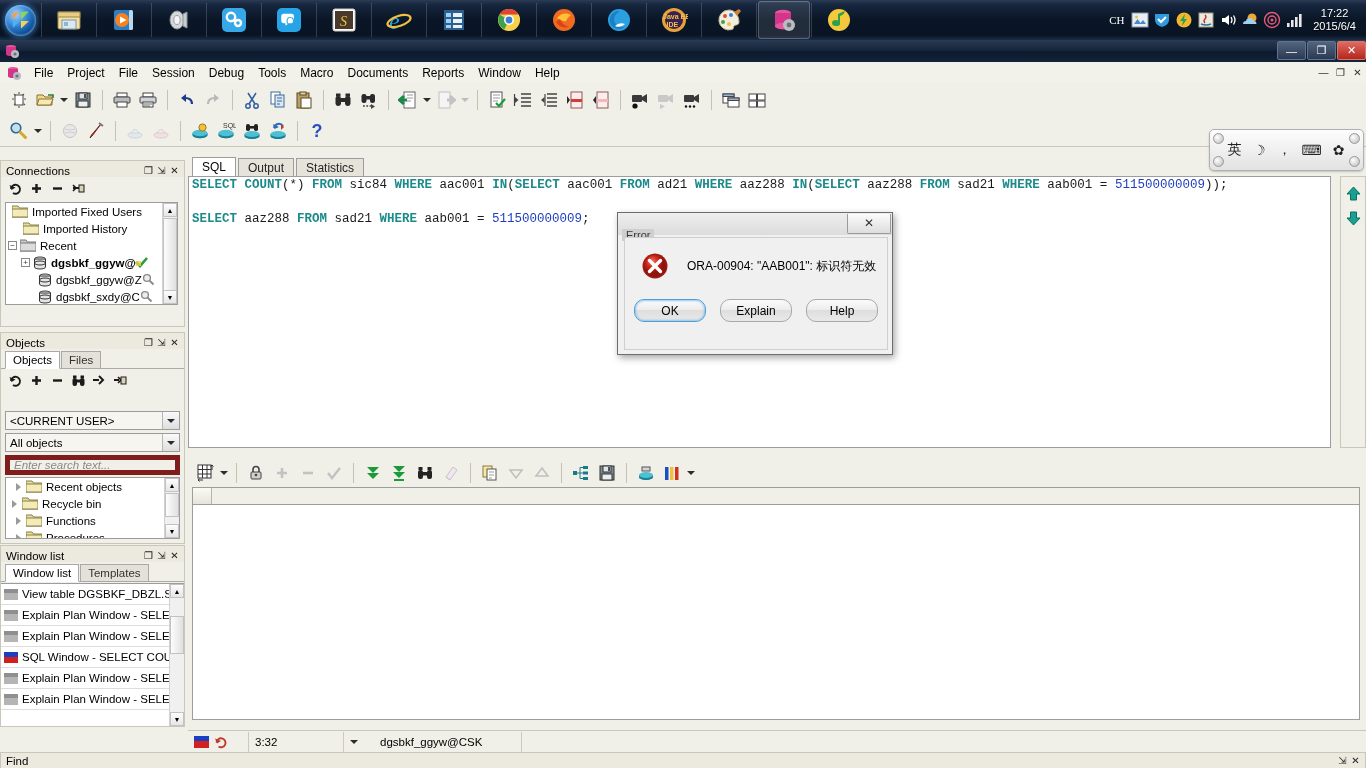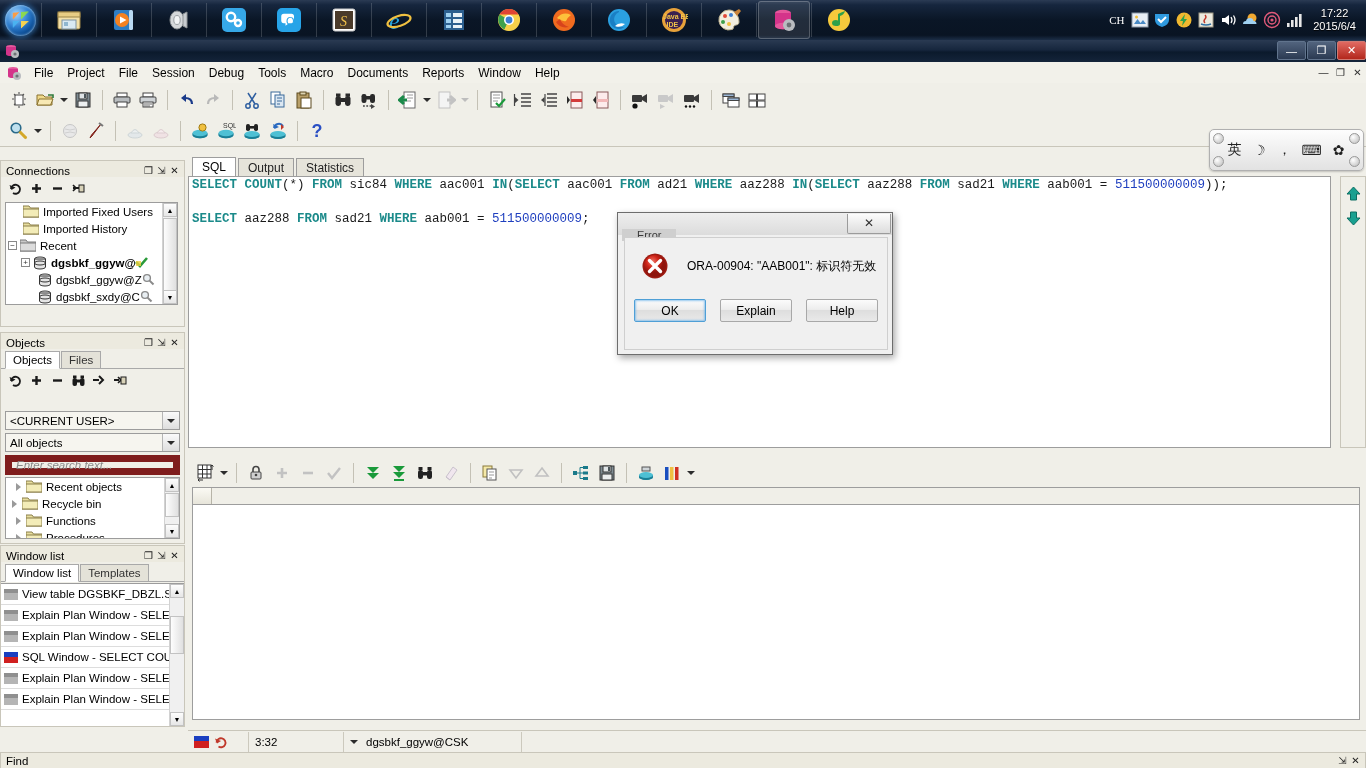--- a/index.html
+++ b/index.html
@@ -123,21 +123,21 @@
     border:1px solid #a9a9a9;border-bottom:none;background:#e4e2d8;color:#333;margin-right:1px;
     box-sizing:border-box;
   }
   .ptab.active{background:#fff;color:#000;height:18px;border-bottom:1px solid #fff;position:relative;top:1px;}
 
   .combo{
     height:19px;background:linear-gradient(to bottom,#fbfbfb,#eceaе0);background:#f6f5ef;
     border:1px solid #9c9c9c;display:flex;align-items:center;padding-left:4px;font-size:11.5px;box-sizing:border-box;
   }
   .combo .cbar{margin-left:auto;width:16px;height:17px;display:flex;align-items:center;justify-content:center;background:linear-gradient(to bottom,#fafafa,#dedede);border-left:1px solid #b5b5b5;}
-  .searchbox{height:20px;background:#f0efe8;border:7px solid #7f1d1d;display:flex;align-items:center;padding-left:4px;font-size:11.5px;color:#8a8a8a;font-style:italic;box-sizing:border-box;}
+  .searchbox{height:20px;background:#f0efe8;border:5px solid #7f1d1d;display:flex;align-items:center;padding-left:4px;font-size:11.5px;color:#8a8a8a;font-style:italic;box-sizing:border-box;}
 
   
   #sqlpane{position:absolute;left:188px;top:116px;width:1178px;height:295px;}
   #sqltabs{height:20px;display:flex;align-items:flex-end;padding-left:4px;}
   .stab{
     height:18px;padding:0 9px;font-size:12px;display:flex;align-items:center;
     border:1px solid #9d9d9d;border-bottom:none;background:#e6e4da;color:#222;margin-right:2px;box-sizing:border-box;
   }
   .stab.active{background:#fff;color:#000;height:19px;}
   #editor{
@@ -188,35 +188,35 @@
   #ime .ibtn{font-size:14px;color:#222;display:flex;align-items:center;justify-content:center;min-width:16px;height:20px;}
 
   
   #dlg{
     position:absolute;left:617px;top:172px;width:276px;height:143px;
     background:#f0f0f0;border:1px solid #6d6d6d;box-sizing:border-box;
     box-shadow:2px 3px 7px rgba(0,0,0,.35);
   }
   #dlgtitle{height:22px;display:flex;align-items:center;padding-left:4px;
     background:linear-gradient(to bottom,#eeeeee,#dcdcdc);}
-  #dlgtitle .dtxt{font-size:11px;color:#3a3a3a;background:#cfcfcf;padding:0 15px;margin-top:21px;}
+  #dlgtitle .dtxt{font-size:11px;color:#3a3a3a;background:#cfcfcf;padding:0 4px;margin-top:21px;}
   #dlgclose{
     margin-left:auto;width:44px;height:20px;margin-right:1px;margin-top:-1px;
     background:linear-gradient(to bottom,#fcfcfc,#dddddd);border:1px solid #9b9b9b;border-top:none;
     display:flex;align-items:center;justify-content:center;font-size:12px;color:#333;box-sizing:border-box;border-radius:0 0 2px 2px;
   }
   #dlgbody{position:absolute;left:6px;top:24px;width:264px;height:113px;border:1px solid #cfcfcf;background:#f0f0f0;box-sizing:border-box;}
   #dlgmsgrow{display:flex;align-items:center;padding:14px 0 0 16px;}
   .erricon{width:28px;height:28px;flex:none;}
   #dlgmsg{font-size:12px;color:#000;margin-left:18px;}
   #dlgbtns{display:flex;justify-content:center;gap:14px;margin-top:19px;}
   .dbtn{
     width:72px;height:23px;font-size:12px;color:#000;
     background:linear-gradient(to bottom,#fbfbfb,#ededed 45%,#dedede 50%,#e9e9e9);
-    border:1px solid #a8a8a8;border-radius:2px;display:flex;align-items:center;justify-content:center;box-sizing:border-box;
+    border:1px solid #a8a8a8;border-radius:10px;display:flex;align-items:center;justify-content:center;box-sizing:border-box;
   }
   .dbtn.default{border:1px solid #4f9fd6;box-shadow:0 0 2px 1px rgba(110,180,235,.7) inset;}
 </style>
 </head>
 <body>
 
 <div id="taskbar">
   <div class="tb-start">
       <div class="orb"></div>
     </div>
@@ -798,21 +798,21 @@
         </span>
         <span class="pbtn">
           <svg width="15" height="15" viewBox="0 0 15 15">
               <path d="M2 7 h6" stroke="#1a1a1a" stroke-width="2"></path>
               <path d="M2 4 l3 3 l-3 3" stroke="#1a1a1a" stroke-width="1.6" fill="none"></path>
               <rect x="8" y="4" width="5" height="7" fill="#d8d2b8" stroke="#1a1a1a"></rect>
             </svg>
         </span>
       </div>
       <div class="tree" style="position:absolute;left:5px;top:42px;width:173px;height:103px;">
-        <div class="trow" style="padding-left:17px;">
+        <div class="trow" style="padding-left:6px;">
           <svg class="folder" viewBox="0 0 16 13">
               <path d="M0 1h6l1.5 2H16v9H0z" fill="#e8de9e" stroke="#8a7f4a"></path>
               <path d="M0 4h16v8H0z" fill="#f3ecb8" stroke="#8a7f4a"></path>
             </svg>
           <span>Imported Fixed Users</span>
         </div>
         <div class="trow" style="padding-left:17px;">
           <svg class="folder" viewBox="0 0 16 13">
               <path d="M0 1h6l1.5 2H16v9H0z" fill="#e8de9e" stroke="#8a7f4a"></path>
               <path d="M0 4h16v8H0z" fill="#f3ecb8" stroke="#8a7f4a"></path>
@@ -1214,21 +1214,21 @@
       <svg width="15" height="12" viewBox="0 0 15 12">
           <rect width="15" height="5" fill="#1a3fc0"></rect>
           <rect y="5" width="15" height="7" fill="#d02020"></rect>
         </svg>
       <svg width="14" height="14" viewBox="0 0 14 14">
           <path d="M2.5 7.5 a4.5 4.5 0 1 1 2 4" stroke="#c0392b" stroke-width="1.8" fill="none"></path>
           <path d="M1 3.5 L3 8.5 L7 6z" fill="#c0392b"></path>
         </svg>
     </div>
     <div class="scell" style="width:82px;">3:32</div>
-    <div class="scell" style="width:165px;gap:8px;">
+    <div class="scell" style="width:165px;gap:22px;">
       <span class="caret"></span>
       <span>dgsbkf_ggyw@CSK</span>
     </div>
   </div>
 
   <div id="findhdr">
     <span>Find</span>
     <span class="hb">
       <span class="hbtn">⇲</span>
       <span class="hbtn">✕</span>

